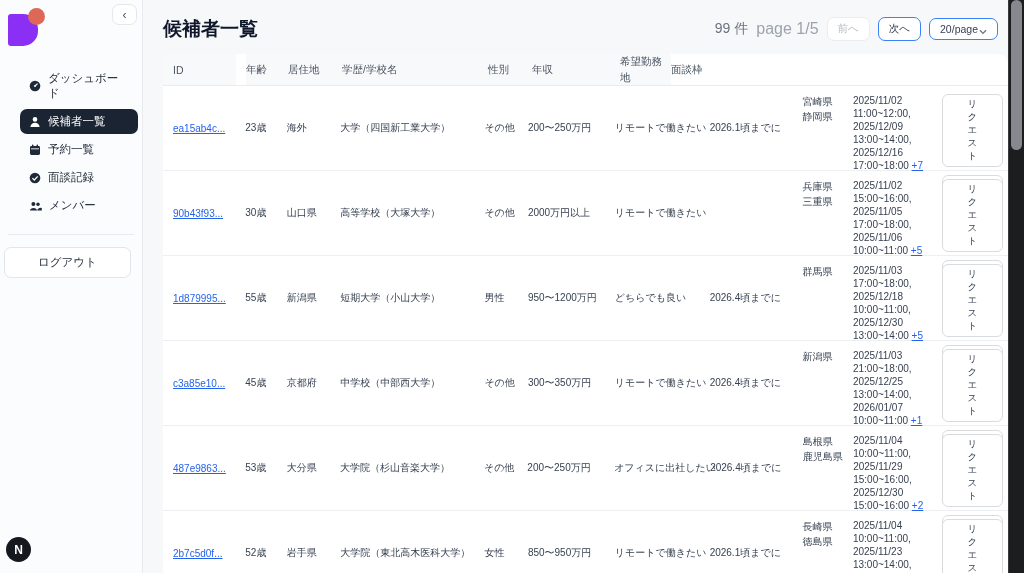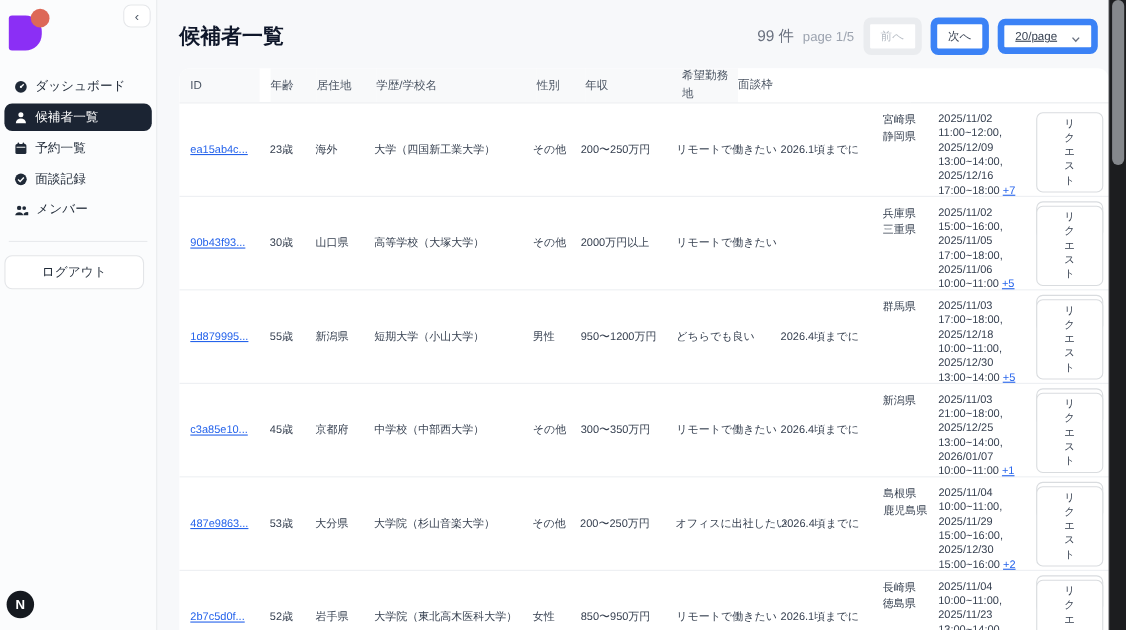--- a/index.html
+++ b/index.html
@@ -12,46 +12,46 @@
   .sidebar { position:absolute; left:0; top:0; bottom:0; width:143px;
     background:#fbfcfd; border-right:1px solid #e8eaed; z-index:5; }
   .logo { position:relative; width:40px; height:44px; margin:6px 0 10px 8px; }
   .logo-square { position:absolute; left:0; top:8px; width:30px; height:32px;
     background:#8b2ff5; border-radius:3px 15px 15px 3px; }
   .logo-dot { position:absolute; left:20px; top:2px; width:17px; height:17px;
     background:#dd6857; border-radius:50%; }
   .collapse-btn { position:absolute; top:4px; right:5px; width:25px; height:21px;
     background:#fff; border:1px solid #e5e7ea; border-radius:7px; color:#4b5563;
     font-size:12px; line-height:18px; text-align:center; cursor:pointer; }
-  .nav { margin-top:16px; }
+  .nav { margin-top:16px;padding-left:16px; }
   .nav-item { display:flex; align-items:center; gap:7px; margin:3px 4px;
     padding:5px 9px; border-radius:7px; font-size:11.5px; color:#1f2937; cursor:pointer; }
   .nav-item.active { background:#1b2433; color:#fff; }
   .nav-item svg { flex:0 0 auto; }
   .side-divider { border-top:1px solid #e8eaed; margin:16px 8px 12px; }
   .logout-btn { display:block; width:127px; margin:0 4px; padding:7px 0;
     background:#fff; border:1px solid #e3e5e8; border-radius:7px; font-size:11.5px;
     color:#1f2937; text-align:center; cursor:pointer;
     font-family:"Liberation Sans","DejaVu Sans",sans-serif; }
   .dev-badge { position:absolute; left:6px; bottom:11px; width:25px; height:25px;
     border-radius:50%; background:#15191f; color:#fff; font-size:12px; font-weight:700;
     display:flex; align-items:center; justify-content:center; z-index:9; }
   
   .main { position:absolute; left:143px; right:16px; top:0; bottom:0; }
   .main-header { display:flex; justify-content:space-between; align-items:center;
     padding:16px 10px 12px 20px; }
   .page-title { font-size:19px; font-weight:700; color:#0f172a; }
   .pager { display:flex; align-items:center; gap:8px; }
   .pager .count { font-size:14px; color:#6b7280; }
-  .pager .pageinfo { font-size:12px; color:#9ca3af; }
-  .pg-btn { background:#fff; border:6px solid #3b82f6; border-radius:7px;
+  .pager .pageinfo { font-size:16px; color:#9ca3af; }
+  .pg-btn { background:#fff; border:1px solid #3b82f6; border-radius:7px;
     padding:4px 10px; font-size:10.5px; color:#374151; cursor:pointer;
     font-family:"Liberation Sans","DejaVu Sans",sans-serif; }
   .pg-btn.disabled { color:#b6bcc4; border-color:#eaecef; }
-  .pg-select { display:flex; align-items:flex-end; gap:13px;text-decoration:underline; }
+  .pg-select { display:flex; align-items:flex-end; gap:1px; }
   
   .card { margin-left:20px; width:845px; background:#fff;
     border-radius:10px 10px 0 0; overflow:hidden; min-height:620px; }
   .thead { display:flex; height:32px; border-bottom:1px solid #e9ebee; }
   .th { display:flex; align-items:center; background:#f8f9fa; height:100%;
     font-size:10.5px; color:#4b5563; font-weight:500; white-space:nowrap; }
   .th.white { background:#fff; }
   .tr { display:flex; align-items:center; height:85px; border-bottom:1px solid #edeff2; }
   .cell { font-size:10px; color:#374151; padding-right:5px; white-space:nowrap; }
   .cell.top { align-self:flex-start; padding-top:8px; }

